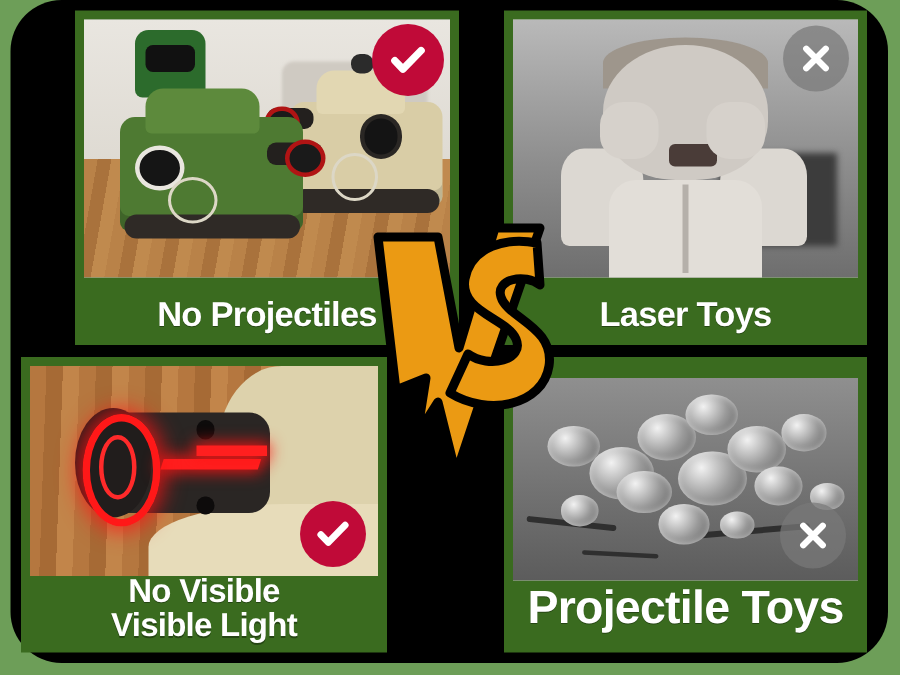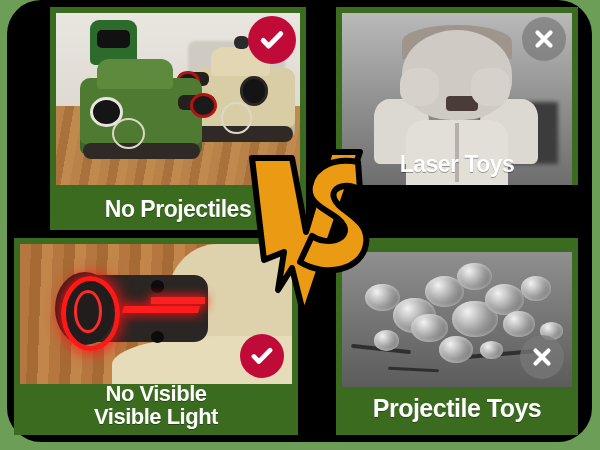--- a/index.html
+++ b/index.html
@@ -12,41 +12,41 @@
 
   
   .frame{
     position:absolute;left:7px;top:0px;width:585px;height:442px;
     background:#000;border-radius:34px;
   }
 
   
   .panel{position:absolute;background:#3a6b1f;overflow:hidden;}
   .p-tl{left:14px; top:7px;   width:256px;height:223px;margin-left:36px;}
-  .p-tr{left:336px;top:7px;   width:242px;height:178px;}
-  .p-bl{left:14px; top:238px; width:284px;height:197px;}
+  .p-tr{left:336px;top:7px;   width:242px;height:223px;}
+  .p-bl{left:14px; top:238px; width:244px;height:197px;}
   .p-br{left:336px;top:238px; width:242px;height:197px;}
 
   
   .photo{position:absolute;left:6px;top:6px;right:6px;overflow:hidden;background:#cfcfcf;}
   .p-tl .photo,.p-tr .photo{height:172px;}
   .p-bl .photo{height:140px;}
   .p-br .photo{height:135px;top:14px;}
 
   .cap{
     position:absolute;left:0;right:0;bottom:0;
     color:#ffffff;text-align:center;
     font-weight:bold;letter-spacing:-0.5px;
     font-family:"Liberation Sans","DejaVu Sans",sans-serif;
     text-shadow:0 1px 0 rgba(0,0,0,.35);
     line-height:1.02;
   }
   .p-tl .cap,.p-tr .cap{font-size:23px;bottom:9px;}
   .p-bl .cap{font-size:22px;bottom:7px;}
-  .p-br .cap{font-size:25px;bottom:14px;}
+  .p-br .cap{font-size:31px;bottom:14px;}
 
   
   .badge{position:absolute;border-radius:50%;display:flex;align-items:center;justify-content:center;}
   .badge.yes{background:#c00a38;}
   .badge.no{background:rgba(120,120,120,.72);}
   .badge svg{display:block;}
 
   
   .scene{position:absolute;inset:0;}
 

